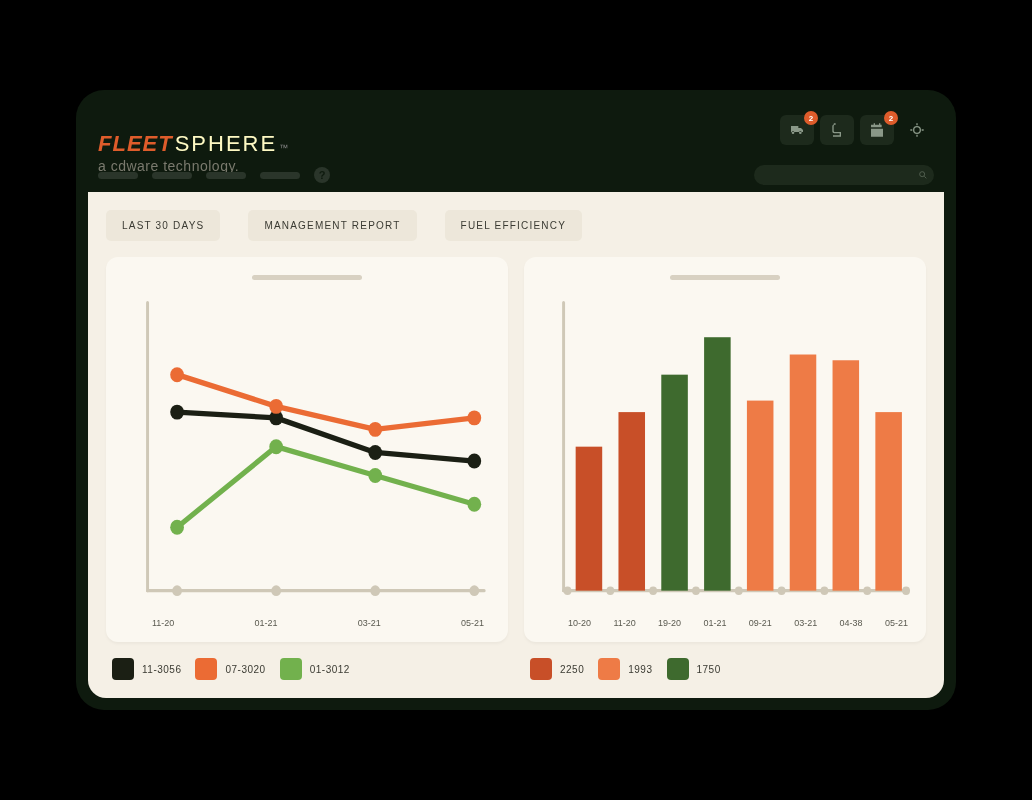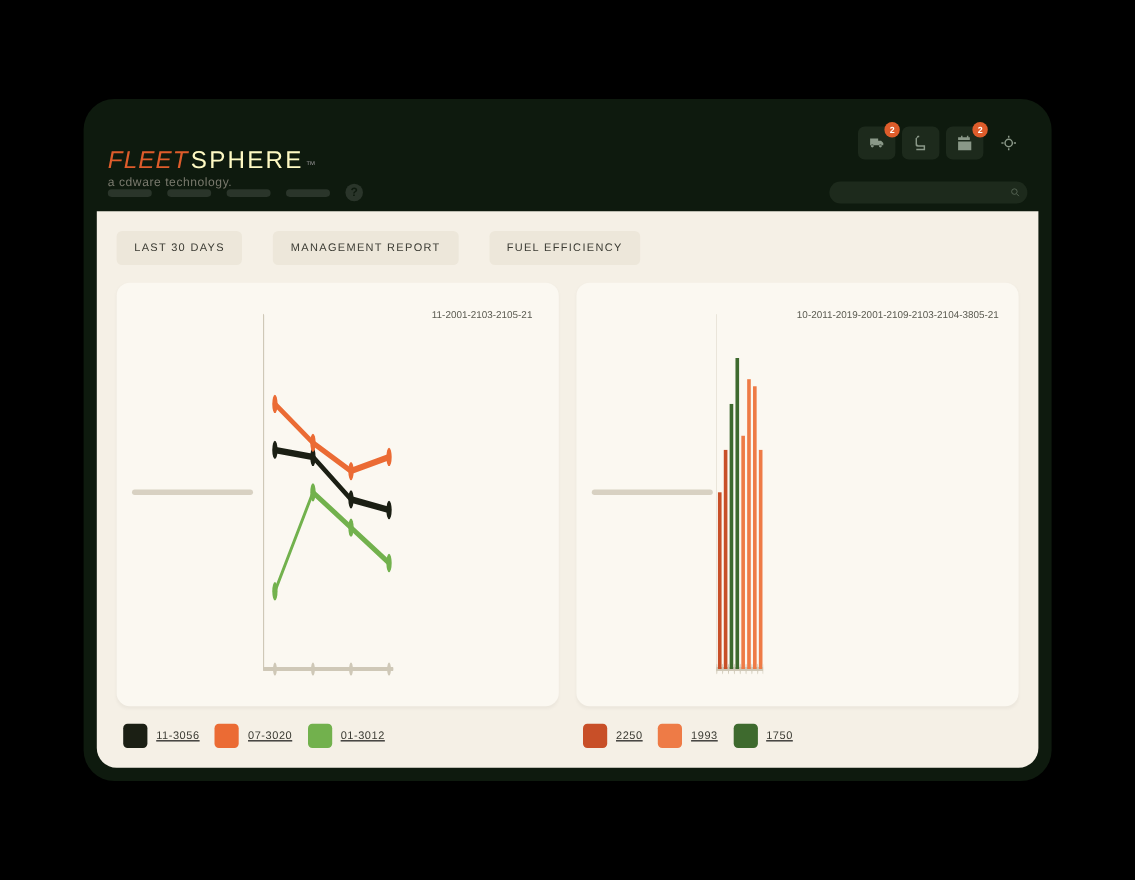--- a/index.html
+++ b/index.html
@@ -26,35 +26,35 @@
     height: 56px;
     display: flex;
     align-items: center;
     justify-content: space-between;
     padding: 0 10px;
   }
   .brand { display: flex; flex-direction: column; }
   .brand-main { display: flex; align-items: baseline; }
   .brand-fleet {
     color: #de5c2b;
-    font-weight: 400;
+    font-weight: 700;
     font-style: italic;
     letter-spacing: 1px;
     font-size: 22px;
     margin-top: 44px;
   }
   .brand-sphere {
     color: #fef9c3;
     font-weight: 300;
     font-size: 22px;
     letter-spacing: 2px;
     margin-left: 2px;
   }
   .brand-tm { color: #888; font-size: 9px; margin-left: 2px; vertical-align: super; }
-  .brand-sub { color: #7a7a6e; font-size: 11px; margin-top: 1px; letter-spacing: 0.5px; }
+  .brand-sub { color: #7a7a6e; font-size: 14px; margin-top: 1px; letter-spacing: 0.5px; }
   .top-actions { display: flex; gap: 6px; align-items: center; }
   .top-btn {
     width: 34px; height: 30px; border-radius: 6px;
     background: #1d2a1c;
     display: flex; align-items: center; justify-content: center;
     position: relative;
     cursor: pointer;
   }
   .top-btn.plain { background: transparent; }
   .top-btn svg { width: 16px; height: 16px; fill: #8a9888; }
@@ -107,38 +107,38 @@
     letter-spacing: 1.2px;
     color: #3a3a32;
     cursor: pointer;
   }
   .panels { display: flex; gap: 16px; flex: 1; min-height: 0; }
   .panel {
     flex: 1;
     background: #fbf8f1;
     border-radius: 12px;
     padding: 18px 14px 10px;
-    display: flex; flex-direction: row;
+    display: flex; flex-direction: column;
     box-shadow: 0 2px 3px rgba(0,0,0,0.04);
   }
   .panel-title-skel {
     width: 110px; height: 5px; border-radius: 3px;
     background: #d8d1c2; align-self: center; margin-bottom: 12px;
   }
   .chart-area { flex: 1; position: relative; }
   .chart-area svg { width: 100%; height: 100%; display: block; }
   .x-labels { display: flex; justify-content: space-between; padding: 6px 10px 4px 32px; }
   .x-labels-bar { display: flex; justify-content: space-between; padding: 6px 4px 4px 30px; }
   .x-lbl { font-size: 9px; color: #5a5a50; }
   .legend-row { display: flex; gap: 14px; padding-left: 6px; }
   .leg-item { display: flex; align-items: center; gap: 8px; }
   .leg-swatch { width: 22px; height: 22px; border-radius: 4px; }
   .leg-text { font-size: 10px; color: #3a3a32; letter-spacing: 0.5px; }
   .legends { display: flex; gap: 16px; }
-  .legends > div { flex: 1; text-decoration: underline; }
+  .legends > div { flex: 1; }
 </style>
 </head>
 <body>
 
 <div class="device">
 
   <div class="topbar">
     <div class="brand">
       <div class="brand-main">
         <span class="brand-fleet">FLEET</span>

